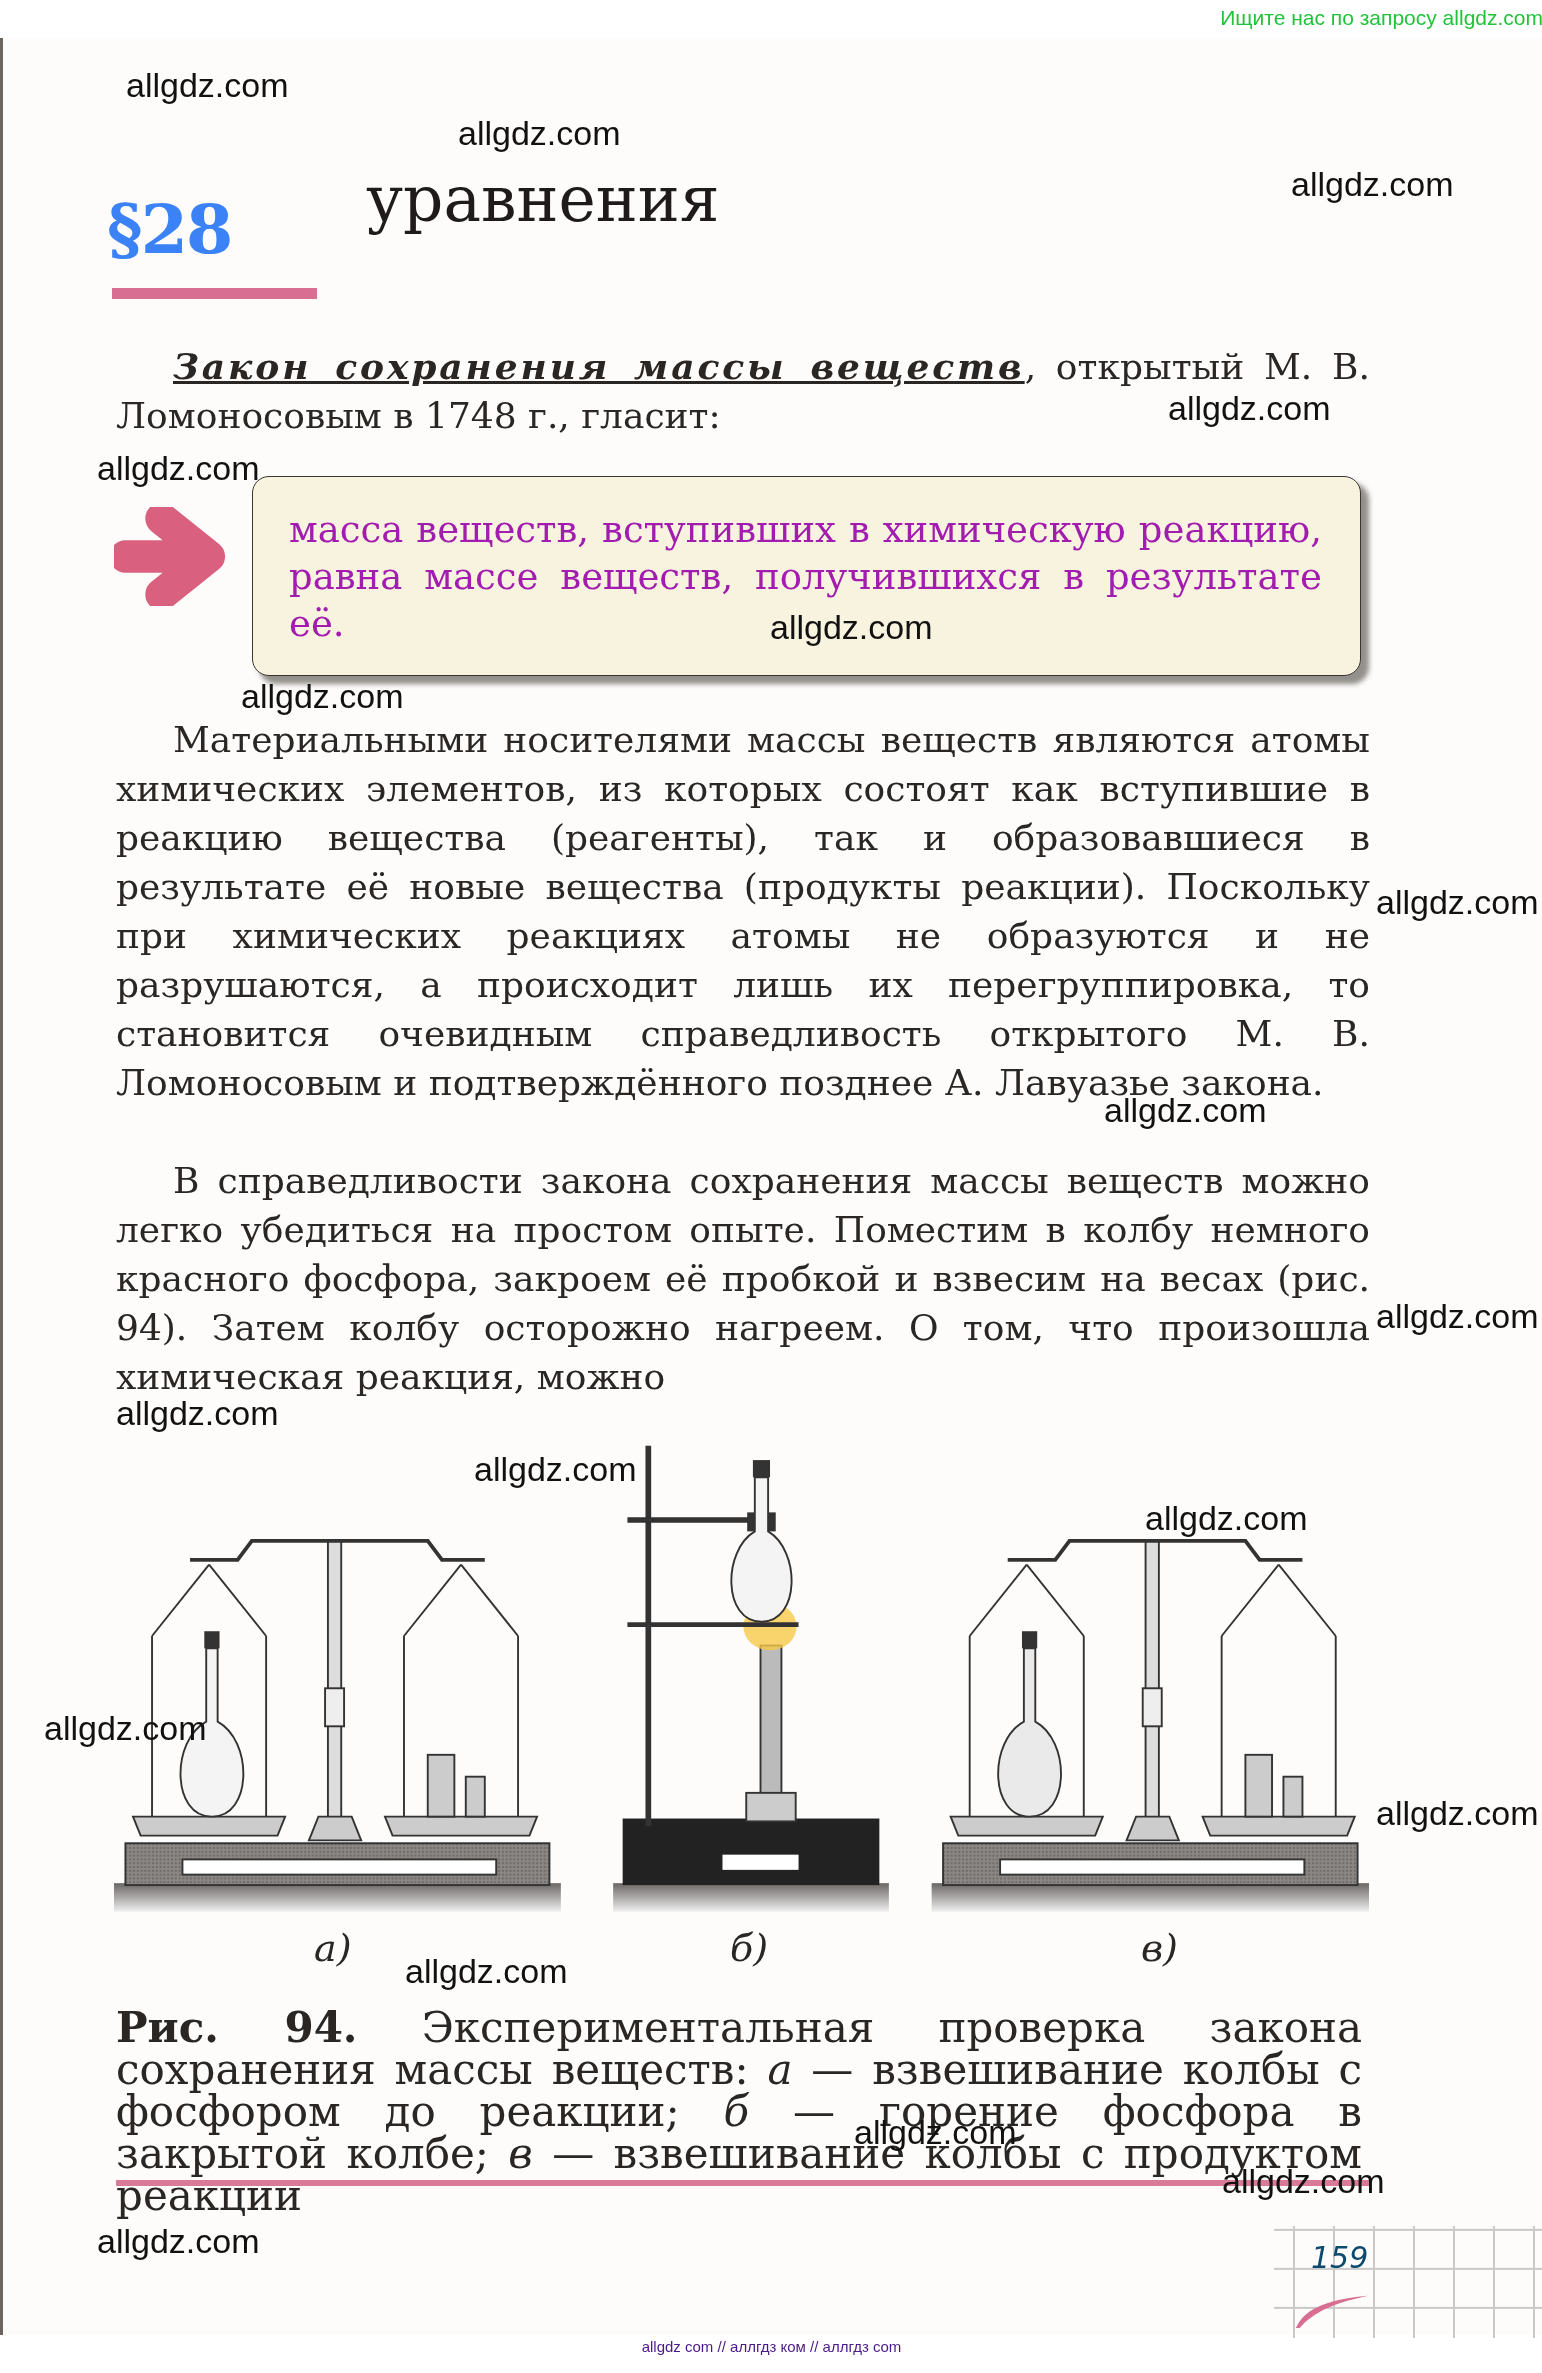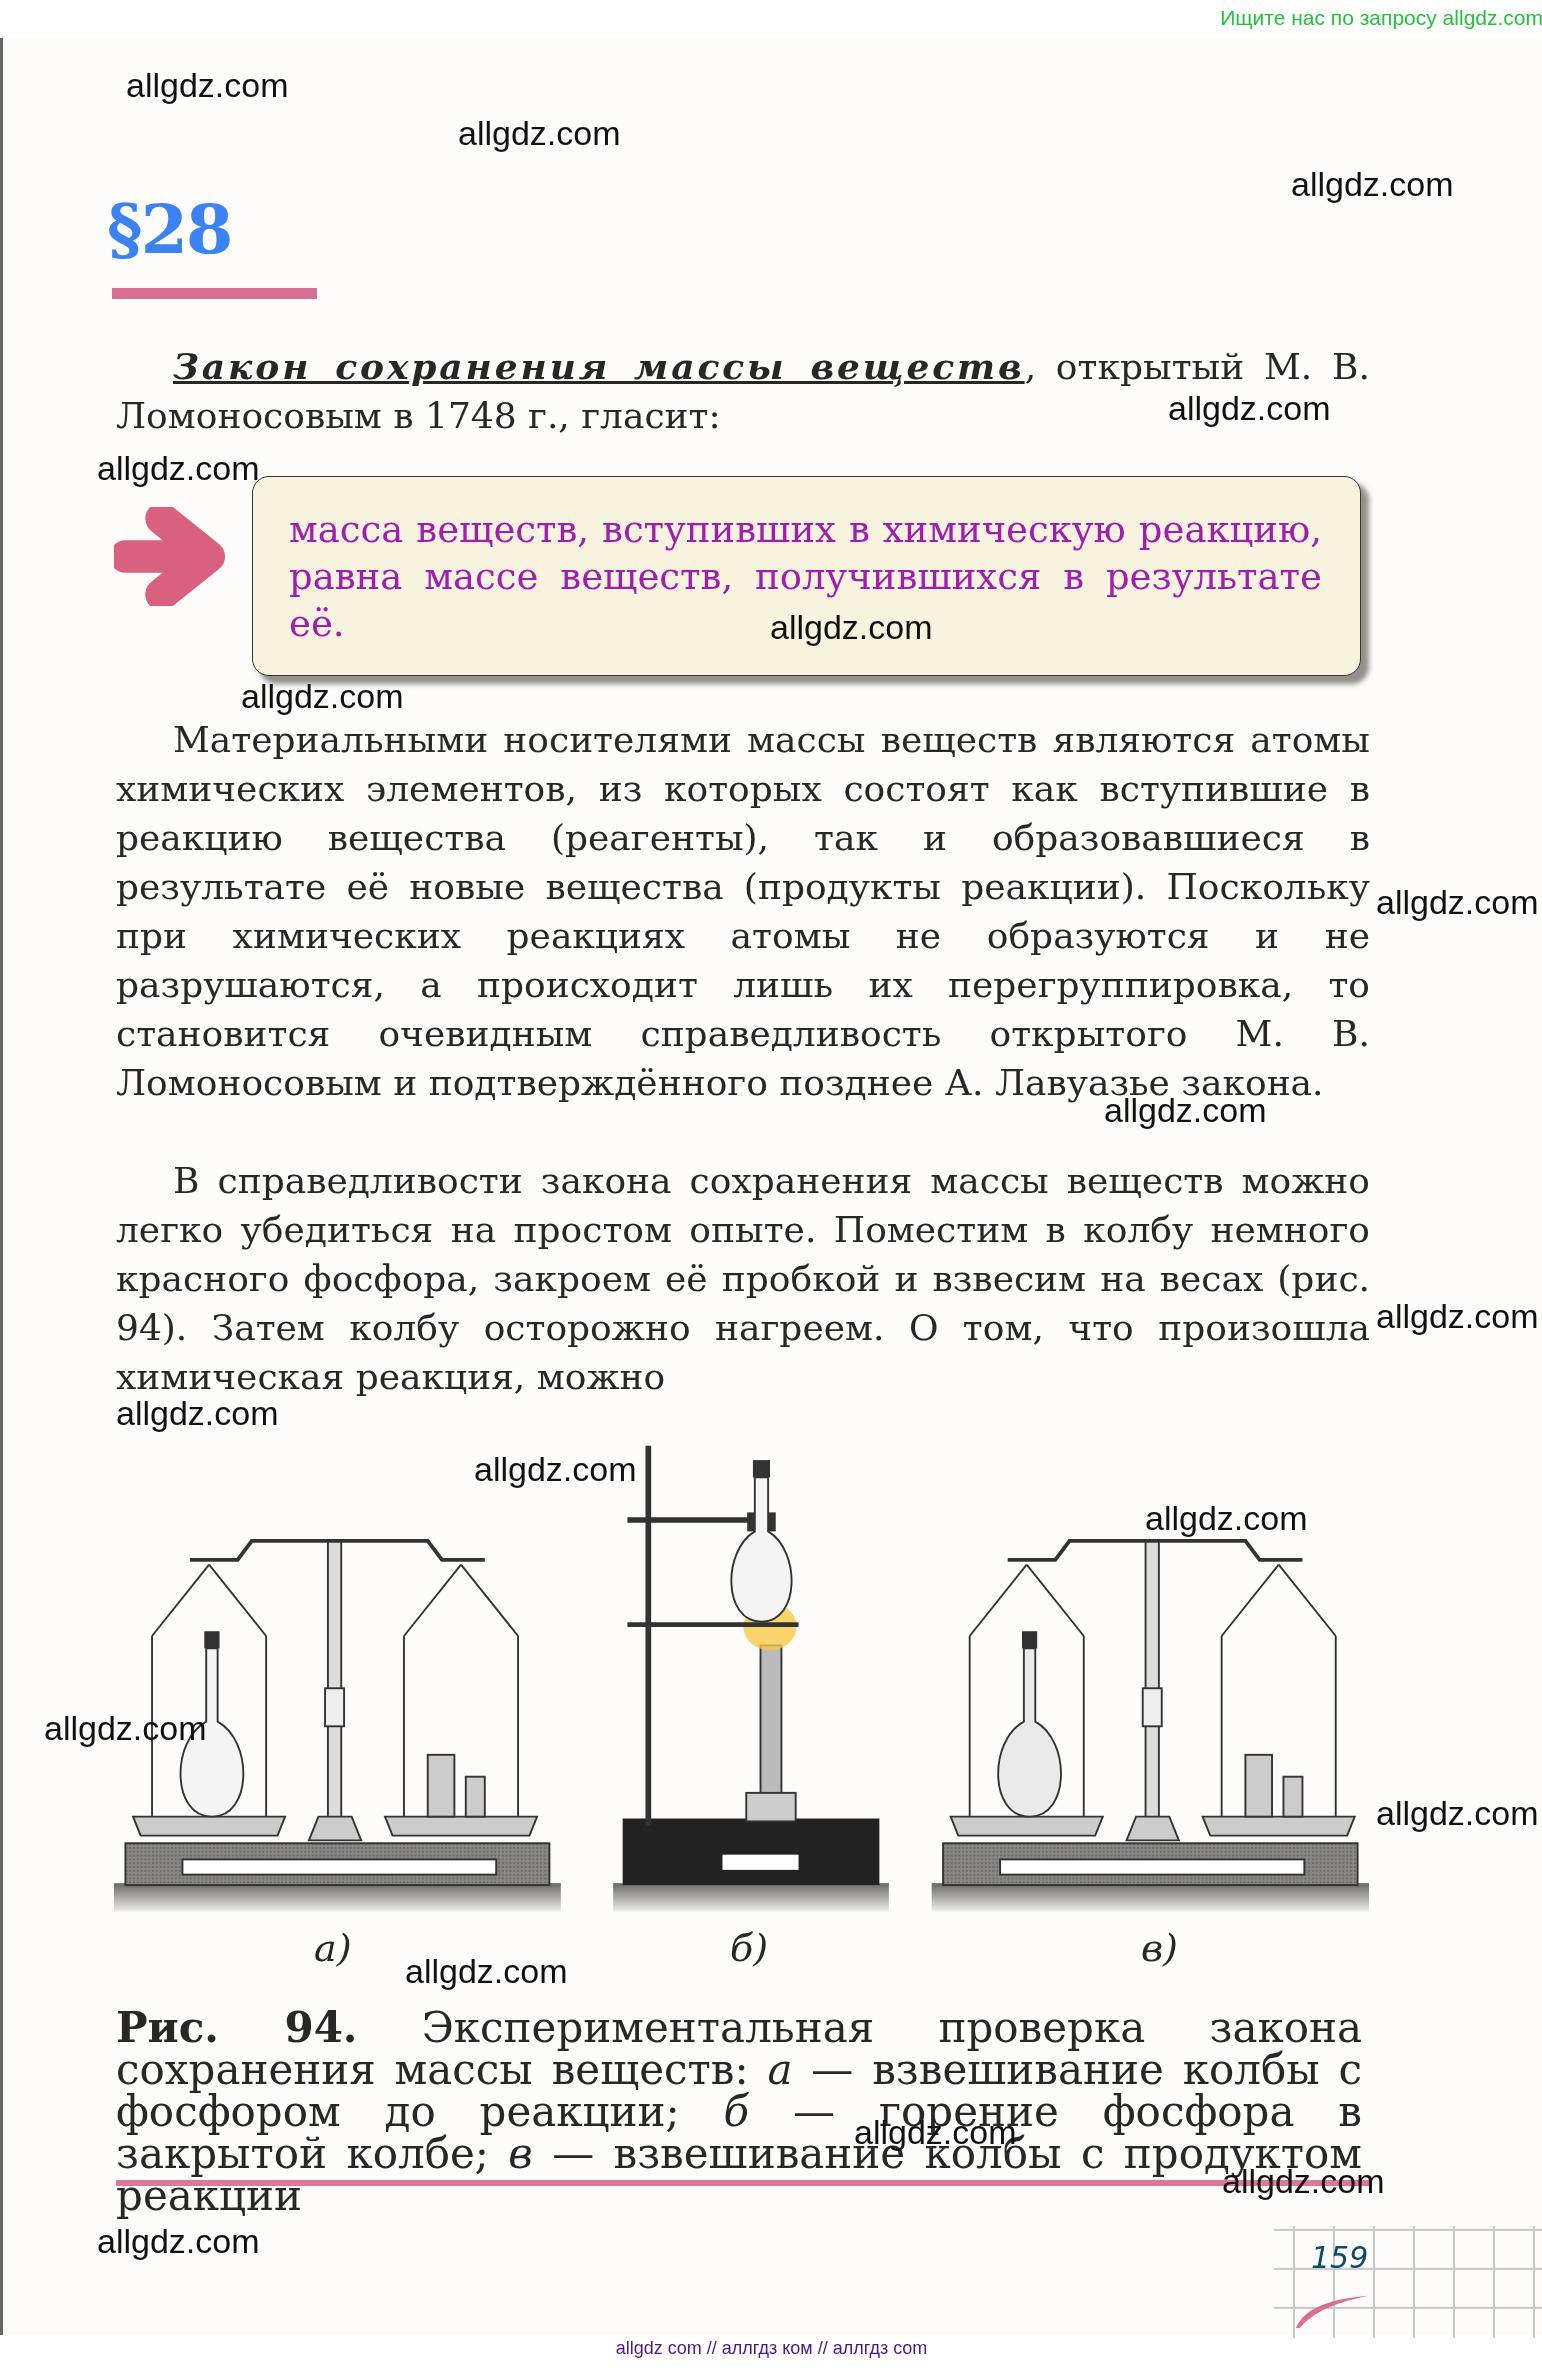--- a/index.html
+++ b/index.html
@@ -33,32 +33,33 @@
   .caption i { font-style: italic; }
   .pinkrule { position: absolute; left: 116px; top: 2180px; width: 1254px; height: 5.7px; background: #d87a98; }
   .grid { position: absolute; left: 1274px; top: 2226px; width: 268px; height: 112px;
     background-image: linear-gradient(to right, #c9c9c9 1.9px, transparent 1.9px),
                       linear-gradient(to bottom, #c9c9c9 1.9px, transparent 1.9px);
     background-size: 40px 39px; background-position: 19px 0, 0 2.9px; }
   .pagenum { position: absolute; left: 1311px; top: 2240px; font-family: "DejaVu Sans", sans-serif;
     font-style: italic; font-size: 30px; color: #0c4a6e; }
   .swoosh { position: absolute; left: 1294px; top: 2292px; }
   .bottomnote { position: absolute; top: 2338px; left: 0; width: 1543px; text-align: center;
-    font-family: "Liberation Sans", sans-serif; font-size: 18px; color: #4b1a8a; }
+    font-family: "Liberation Sans", sans-serif; font-size: 15px; color: #4b1a8a; }
 </style>
 </head>
 <body>
 
 <div class="topnote">Ищите нас по запросу allgdz.com</div>
 
 <div class="page"></div>
 
 <div class="sect-num">§28</div>
 <div class="sect-bar"></div>
 <div class="title">
+  <div>уравнения</div>
 </div>
 
 <div class="p" style="top:342px;"><span class="ind"></span><span class="bi">Закон сохранения массы веществ</span><span>, открытый М. В. Ломоносовым в 1748 г., гласит:</span></div>
 
 <svg class="arrow" viewBox="0 0 118 104">
   <path d="M12 52 L62 52 M50 12 L100 52 L50 92" stroke="#d9607e" stroke-width="34" stroke-linecap="round" stroke-linejoin="round" fill="none"></path>
 </svg>
 <div class="lawbox">
   <span>масса веществ, вступивших в химическую реакцию, равна массе веществ, получившихся в результате её.</span>
 </div>

